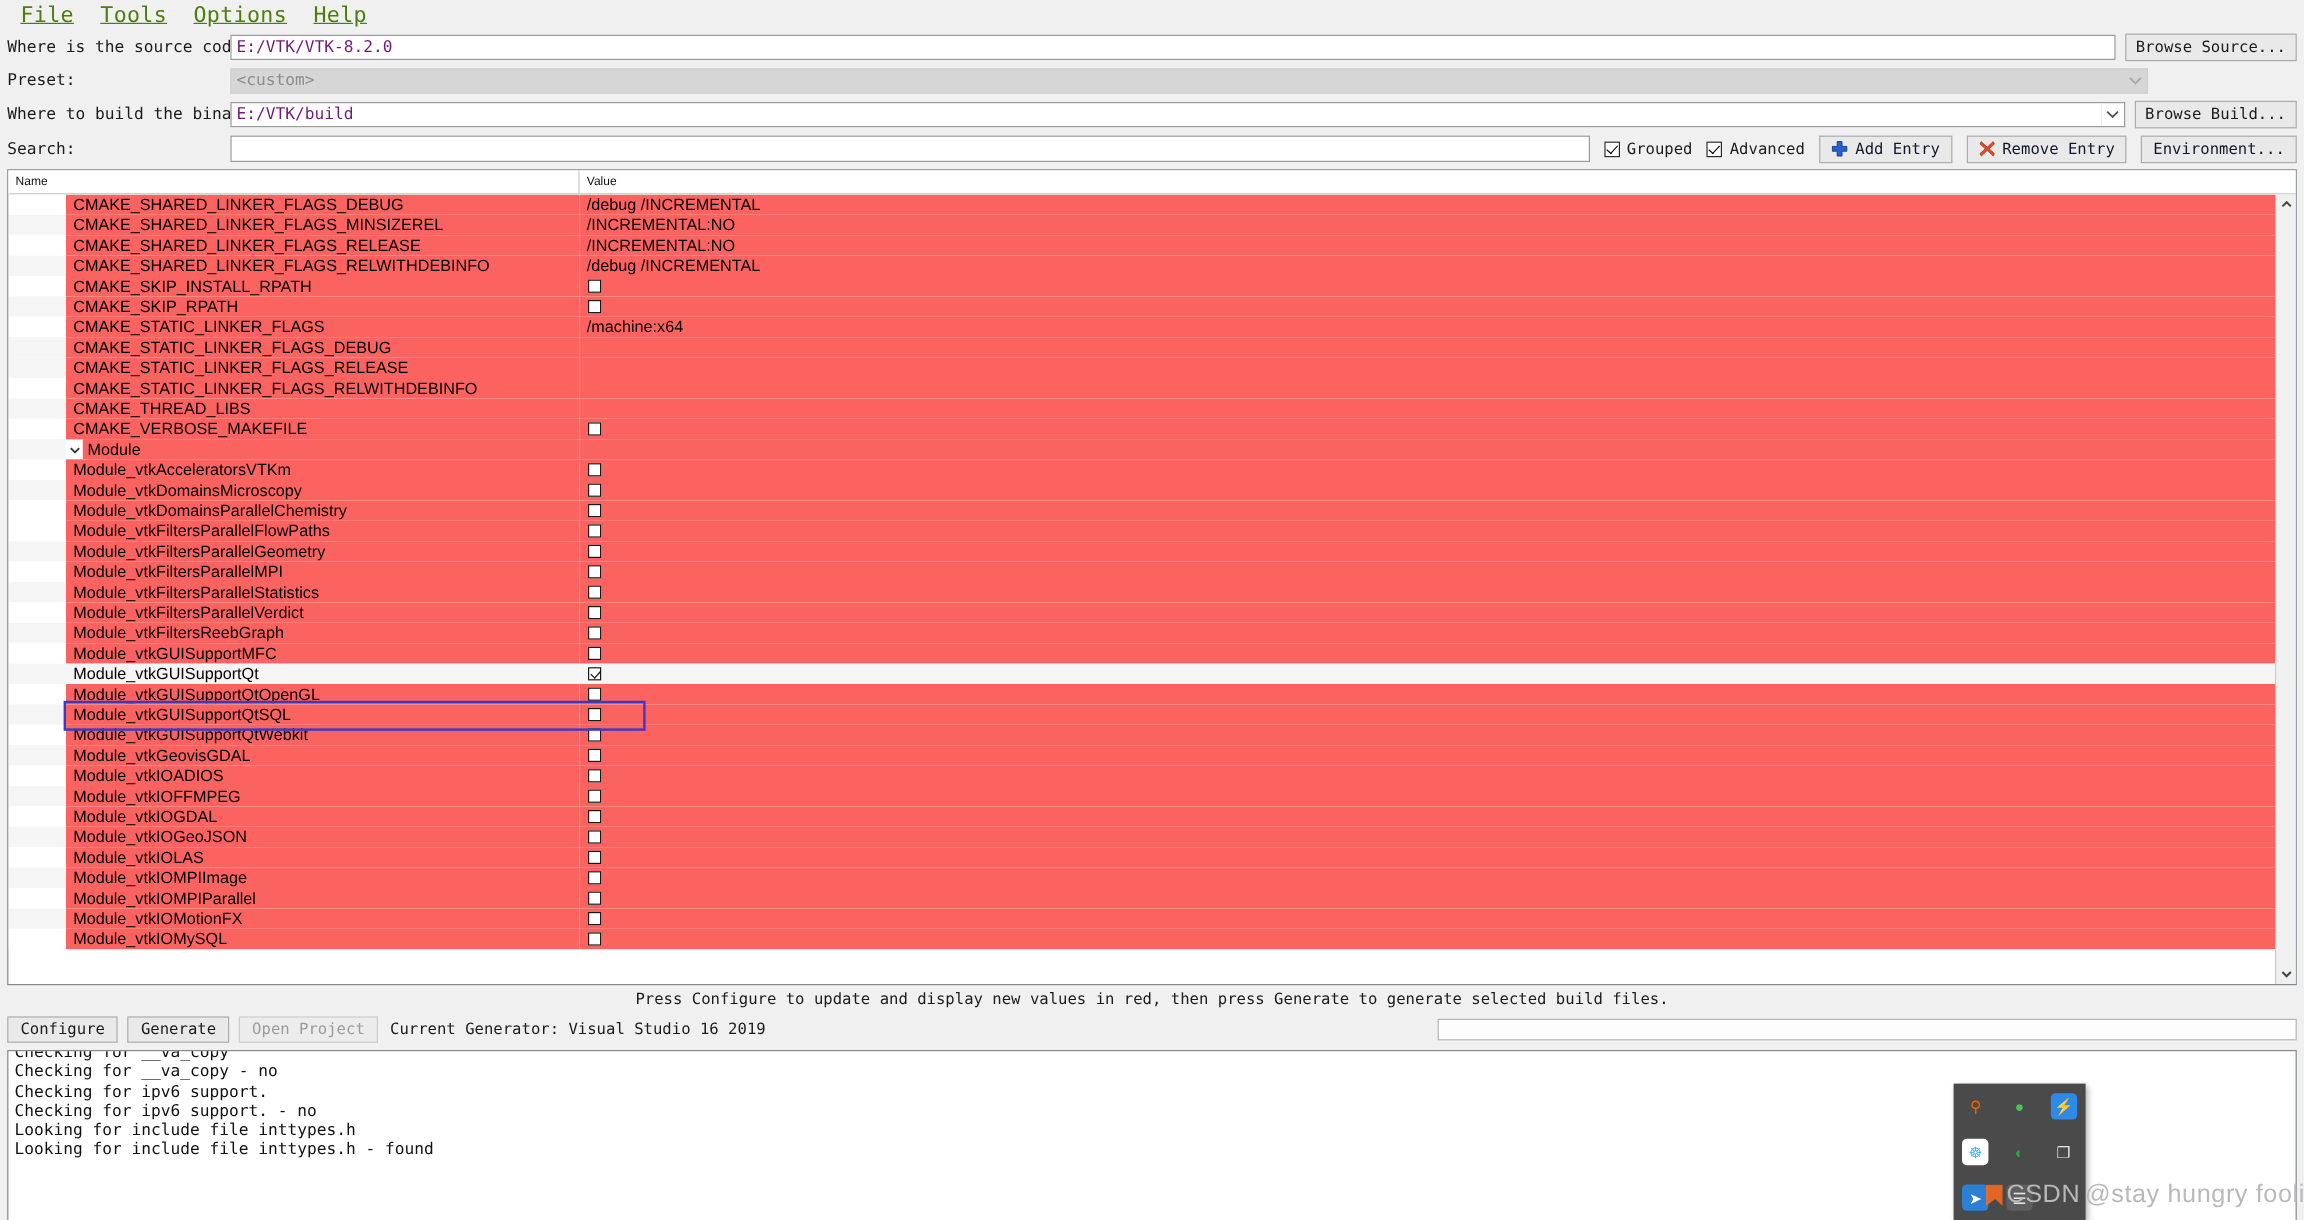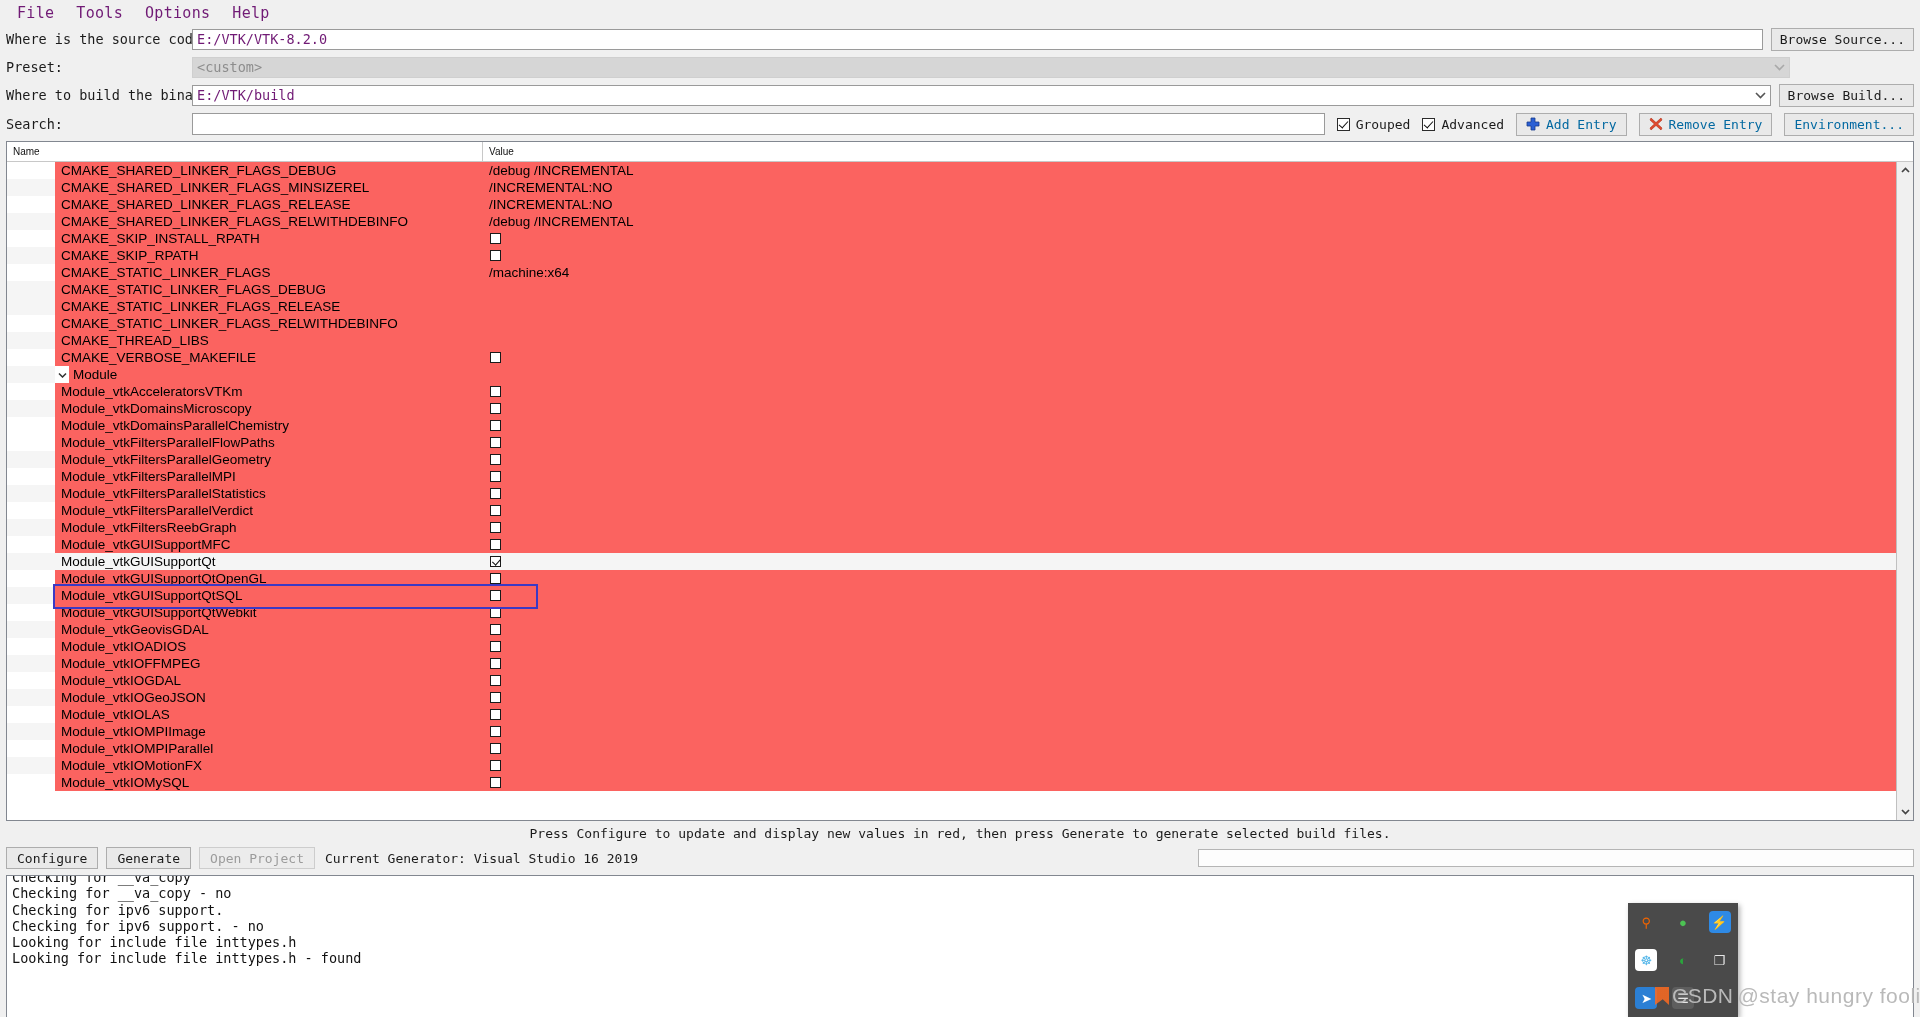--- a/index.html
+++ b/index.html
@@ -19,24 +19,25 @@
   
   .menubar {
     height: 25px;
     display: flex;
     align-items: center;
     padding-left: 6px;
     background: #f0f0f0;
   }
   .menubar .mitem {
     padding: 3px 11px;
-    font-size: 15px;
-    color: #701a75;
+    font-size: 18px;
+    color: #4d7c0f;
     font-family: "DejaVu Sans Mono", monospace;
     letter-spacing: 0.3px;
+    text-decoration: underline;
   }
 
   
   .form {
     padding: 2px 6px 0 6px;
   }
   .formrow {
     display: flex;
     align-items: center;
     height: 24px;
@@ -140,21 +141,21 @@
   }
   .tbtn {
     margin-left: 12px;
     height: 23px;
     padding: 0 9px;
     border: 1px solid #adadad;
     background: #e9e9e9;
     display: flex; align-items: center;
     font-family: "DejaVu Sans Mono", monospace;
     font-size: 13px;
-    color: #0369a1;
+    color: #0f172a;
     white-space: nowrap;
   }
   .tbtn .tico { margin-right: 6px; display: flex; align-items: center; }
 
   
   .tablewrap {
     margin: 0 6px;
     border: 1px solid #828790;
     background: #fff;
     height: 680px;

